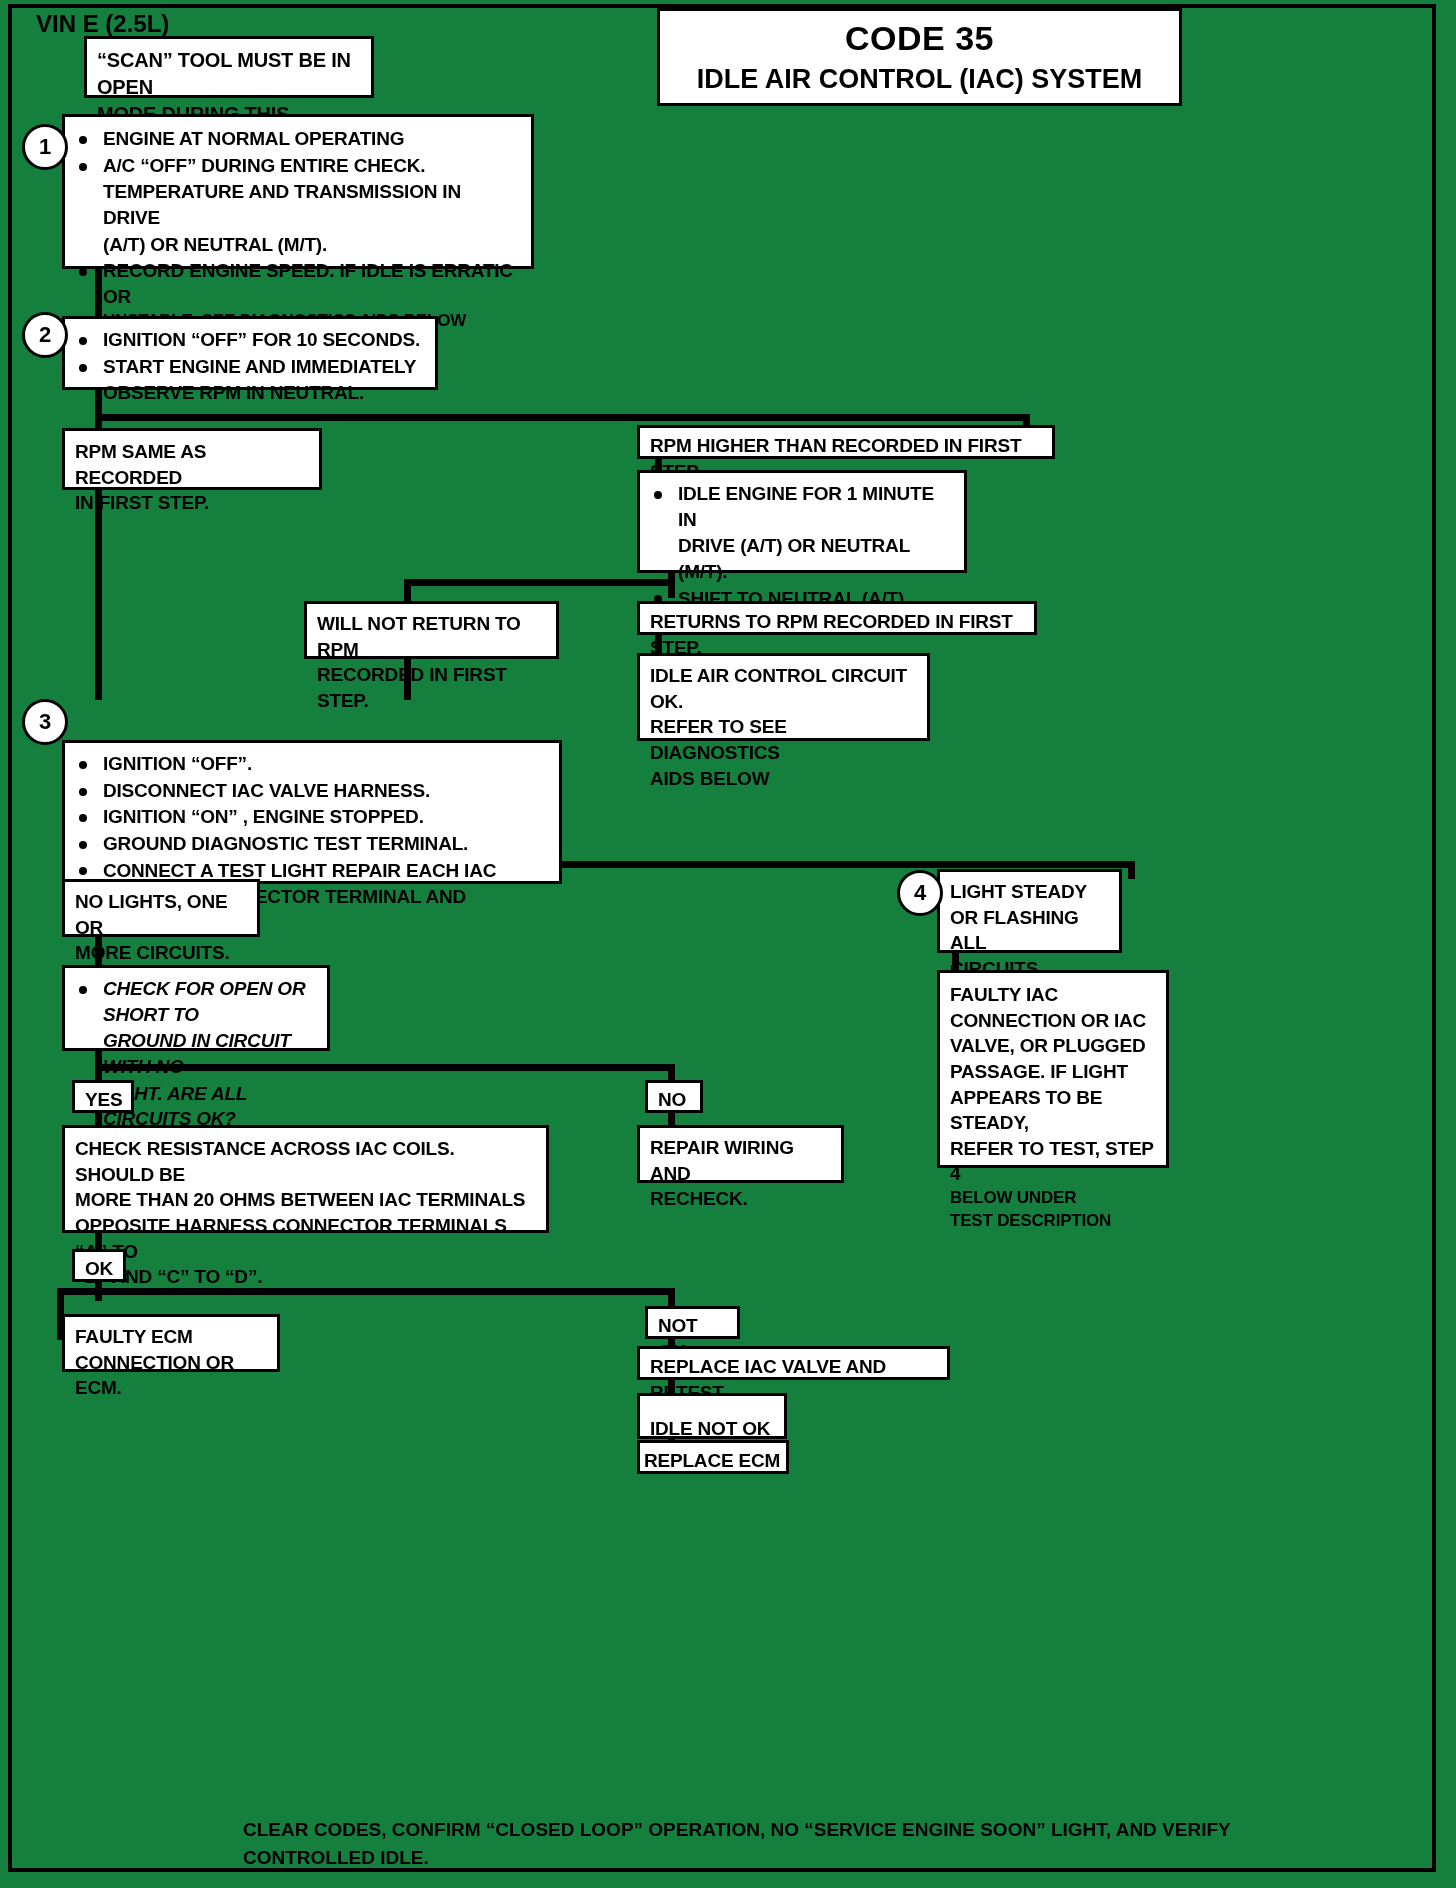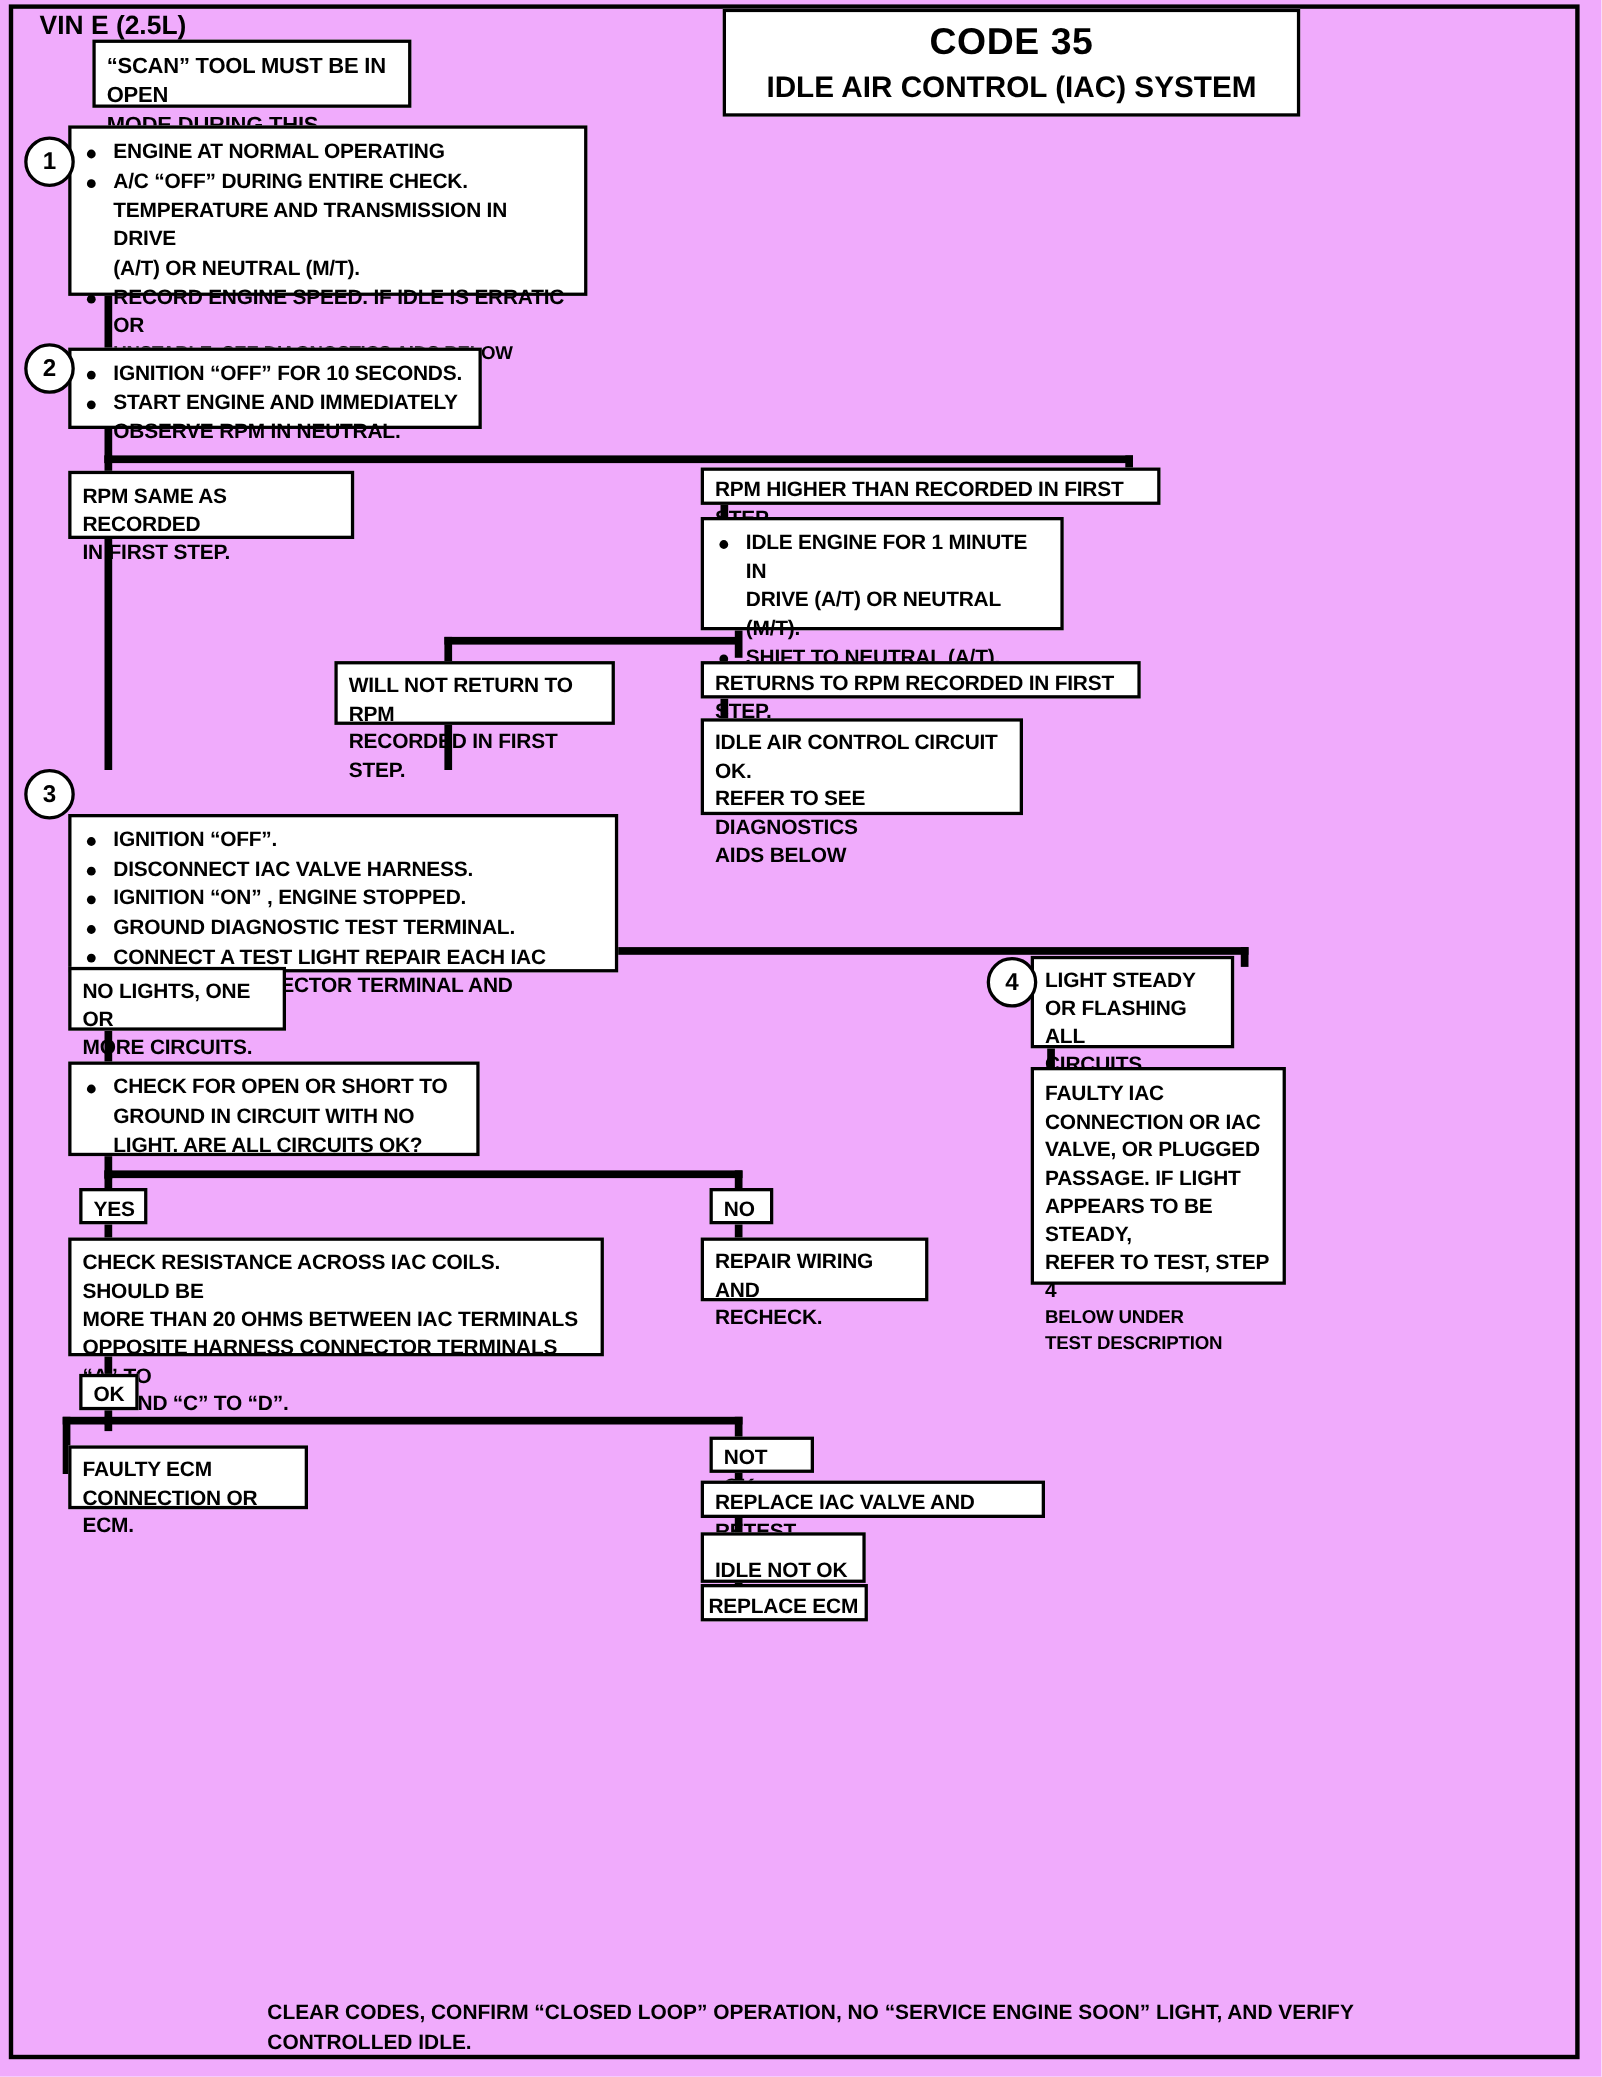--- a/index.html
+++ b/index.html
@@ -1,20 +1,20 @@
 <!DOCTYPE html>
 <html><head>
 <meta charset="utf-8">
 <style>
   html,body{margin:0;padding:0;background:#ffffff;}
   body{font-family:"Liberation Sans",sans-serif;}
   #sheet{
     position:relative;
     width:1456px;height:1888px;
-    background:#f0abfc;
+    background:#15803d;
     overflow:hidden;
   }
   
   #page-border{
     position:absolute;left:8px;top:4px;width:1428px;height:1868px;
     border:4px solid #000;box-sizing:border-box;
   }
   .box{
     position:absolute;
     border:3px solid #000;
@@ -199,21 +199,21 @@
     <span class="txt">VALVE, OR PLUGGED</span>
     <span class="txt">PASSAGE. IF LIGHT</span>
     <span class="txt">APPEARS TO BE STEADY,</span>
     <span class="txt">REFER TO TEST, STEP 4</span>
     <span class="txt fsz17">BELOW UNDER</span>
     <span class="txt fsz17">TEST DESCRIPTION</span>
   </div>
 
   <div class="ln lnv" style="left:95px;top:937px;height:34px;"></div>
 
-  <div class="box fsz19" style="left:62px;top:965px;width:374px;height:86px;padding:8px 8px;">
+  <div class="box fsz19" style="left:62px;top:965px;width:268px;height:86px;padding:8px 8px;font-style:italic;">
     <ul class="bul">
       <li>CHECK FOR OPEN OR SHORT TO</li>
       <li class="nobul">GROUND IN CIRCUIT WITH NO</li>
       <li class="nobul">LIGHT.  ARE ALL CIRCUITS OK?</li>
     </ul>
   </div>
 
   <div class="ln lnv" style="left:95px;top:1051px;height:21px;"></div>
   <div class="ln lnh" style="left:95px;top:1064px;width:580px;"></div>
   <div class="ln lnv" style="left:95px;top:1064px;height:19px;"></div>

